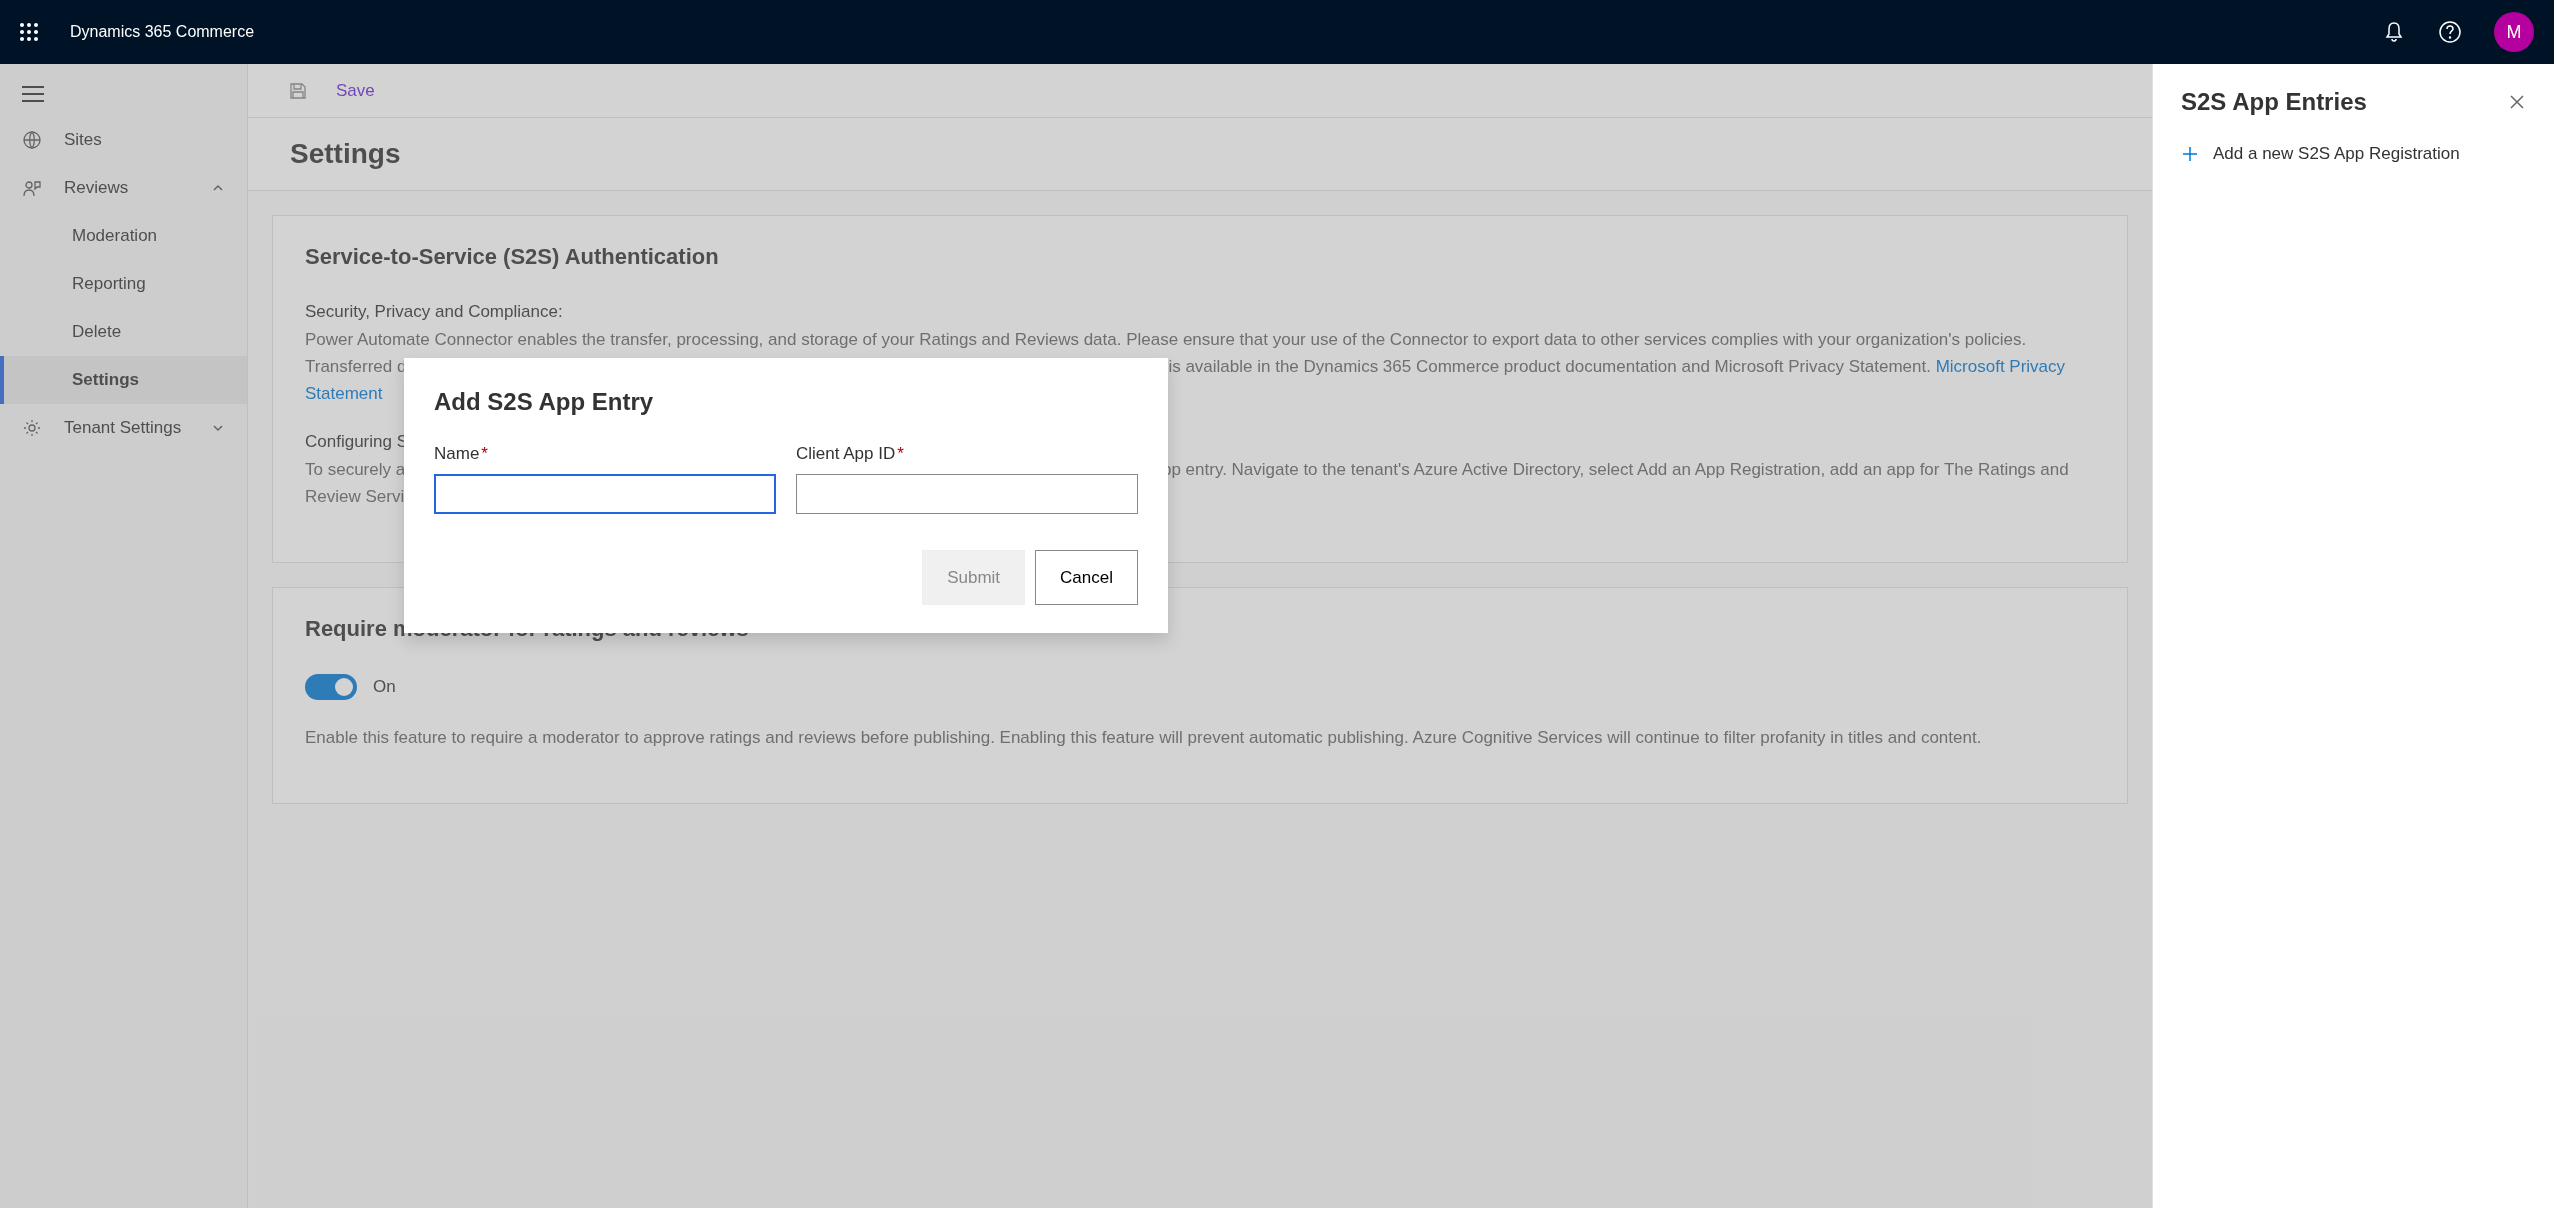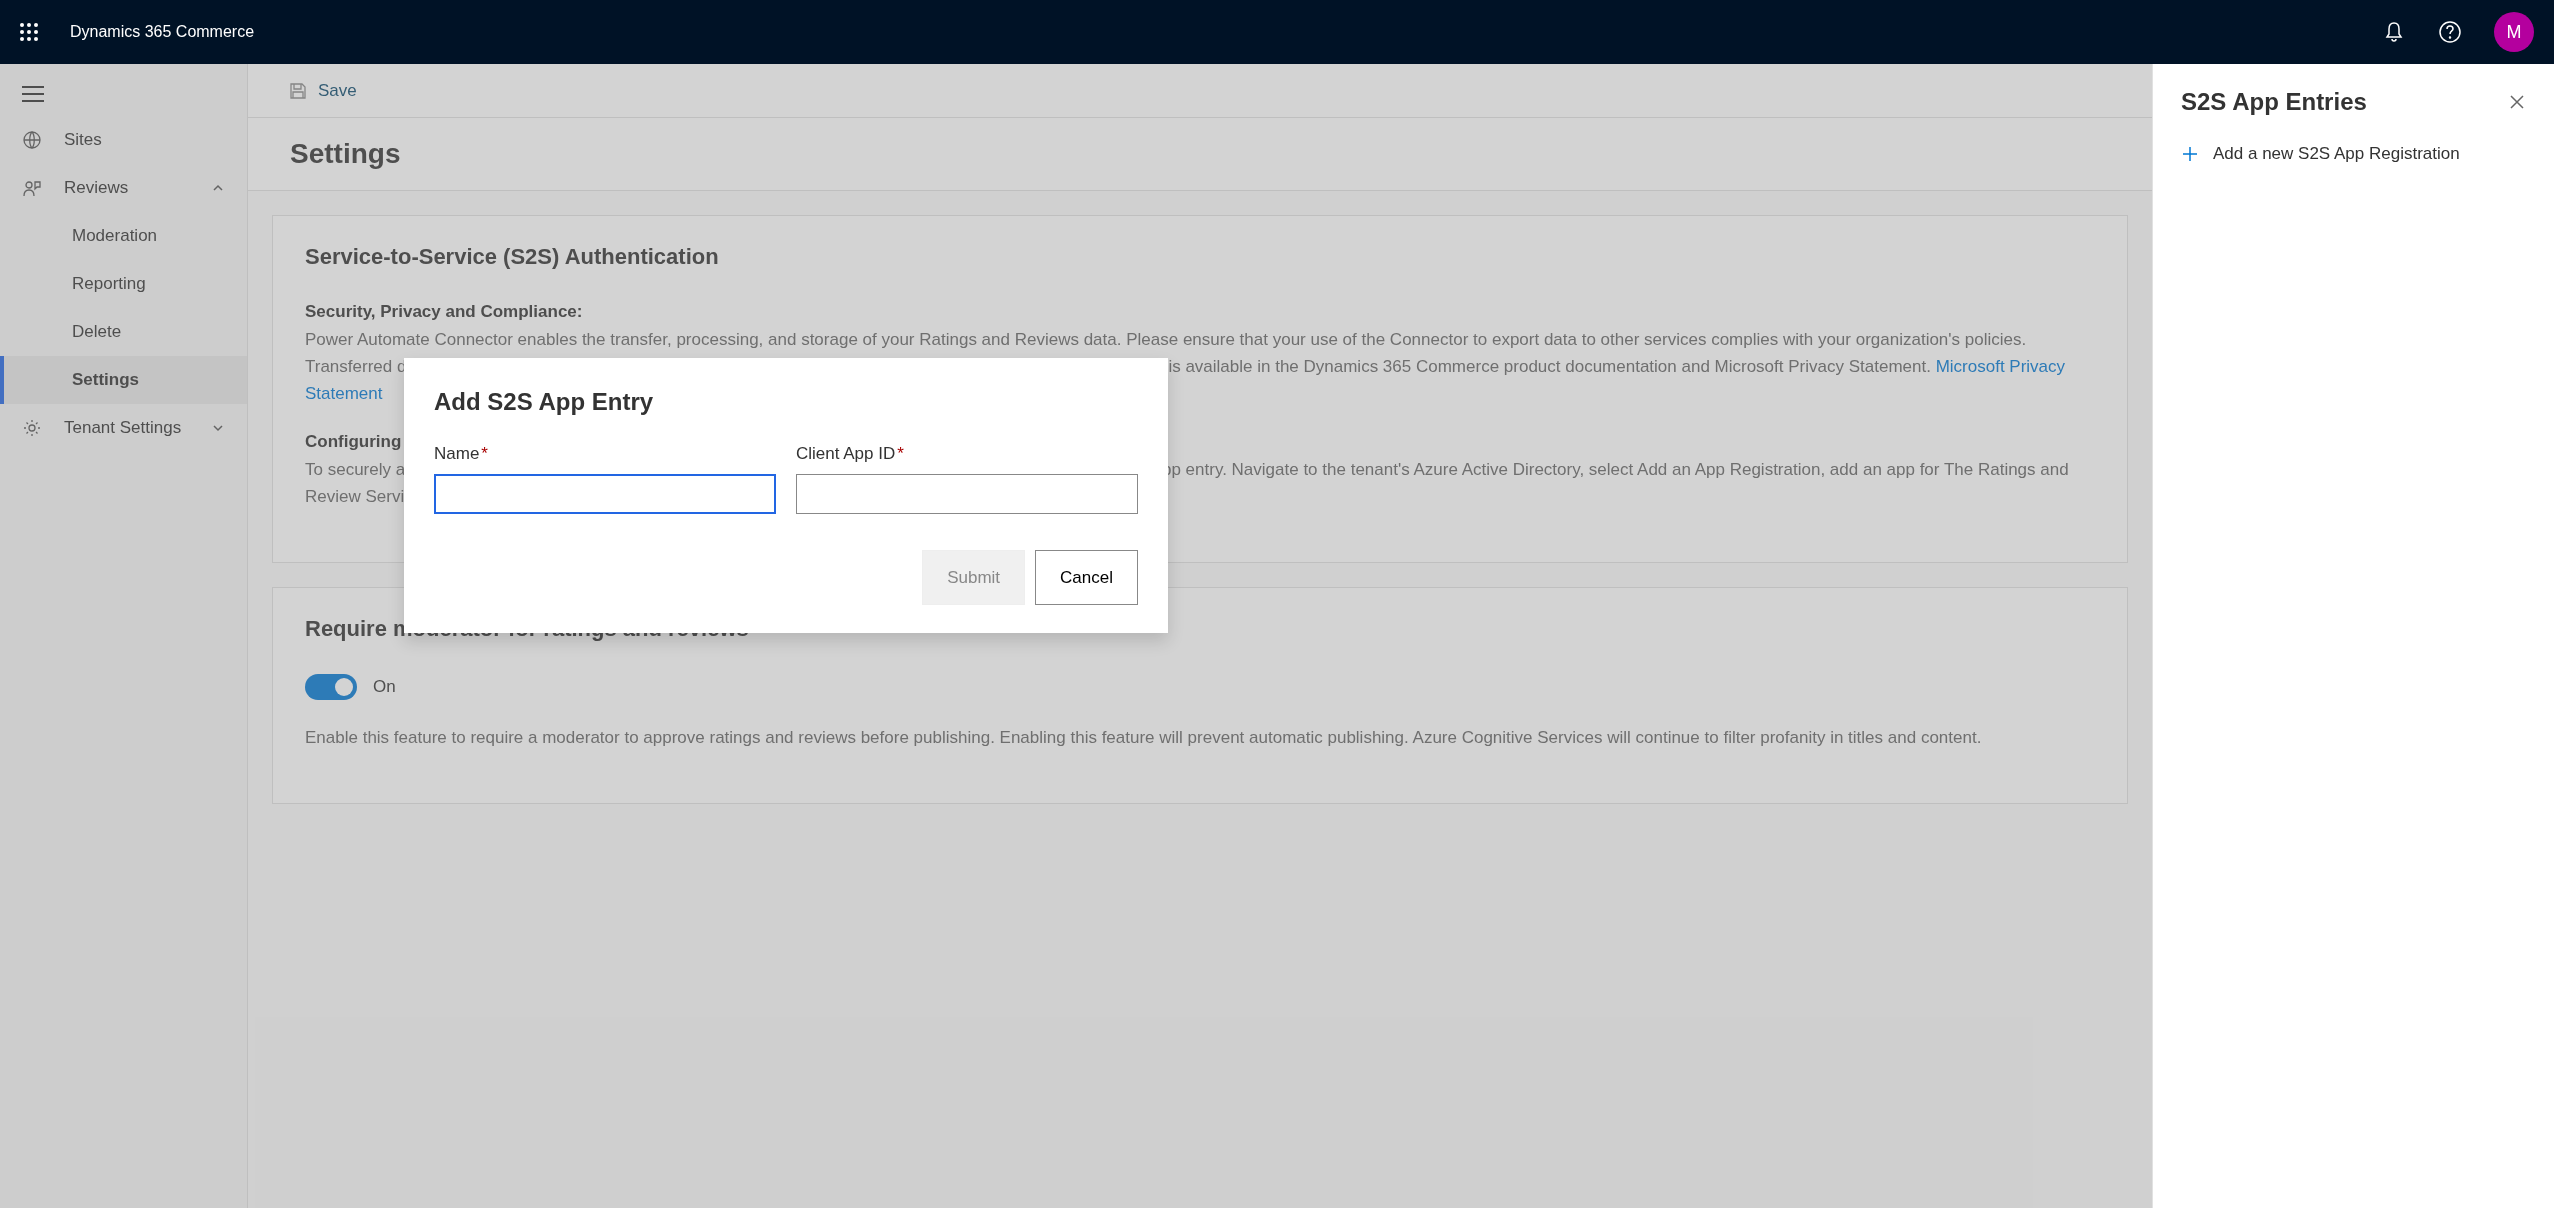--- a/index.html
+++ b/index.html
@@ -147,22 +147,22 @@
       height: 54px;
       background: #ffffff;
       border-bottom: 1px solid #e1e1e1;
       display: flex;
       align-items: center;
       padding: 0 40px;
     }
     .toolbar-button {
       display: flex;
       align-items: center;
-      gap: 10px;
-      color: #0c4a6e;
+      gap: 28px;
+      color: #6d28d9;
       font-size: 17px;
       cursor: pointer;
     }
     .save-icon {
       width: 20px;
       height: 20px;
     }
     
     .page-title-bar {
       padding: 20px 42px;
@@ -186,21 +186,21 @@
       margin-bottom: 24px;
     }
     .card-title {
       font-size: 22px;
       font-weight: 600;
       color: #333;
       margin-bottom: 32px;
     }
     .card-subtitle {
       font-size: 17px;
-      font-weight: 700;
+      font-weight: 400;
       color: #333;
       margin-bottom: 4px;
     }
     .card-text {
       font-size: 17px;
       color: #666;
       line-height: 1.6;
       margin-bottom: 24px;
     }
     .link {

